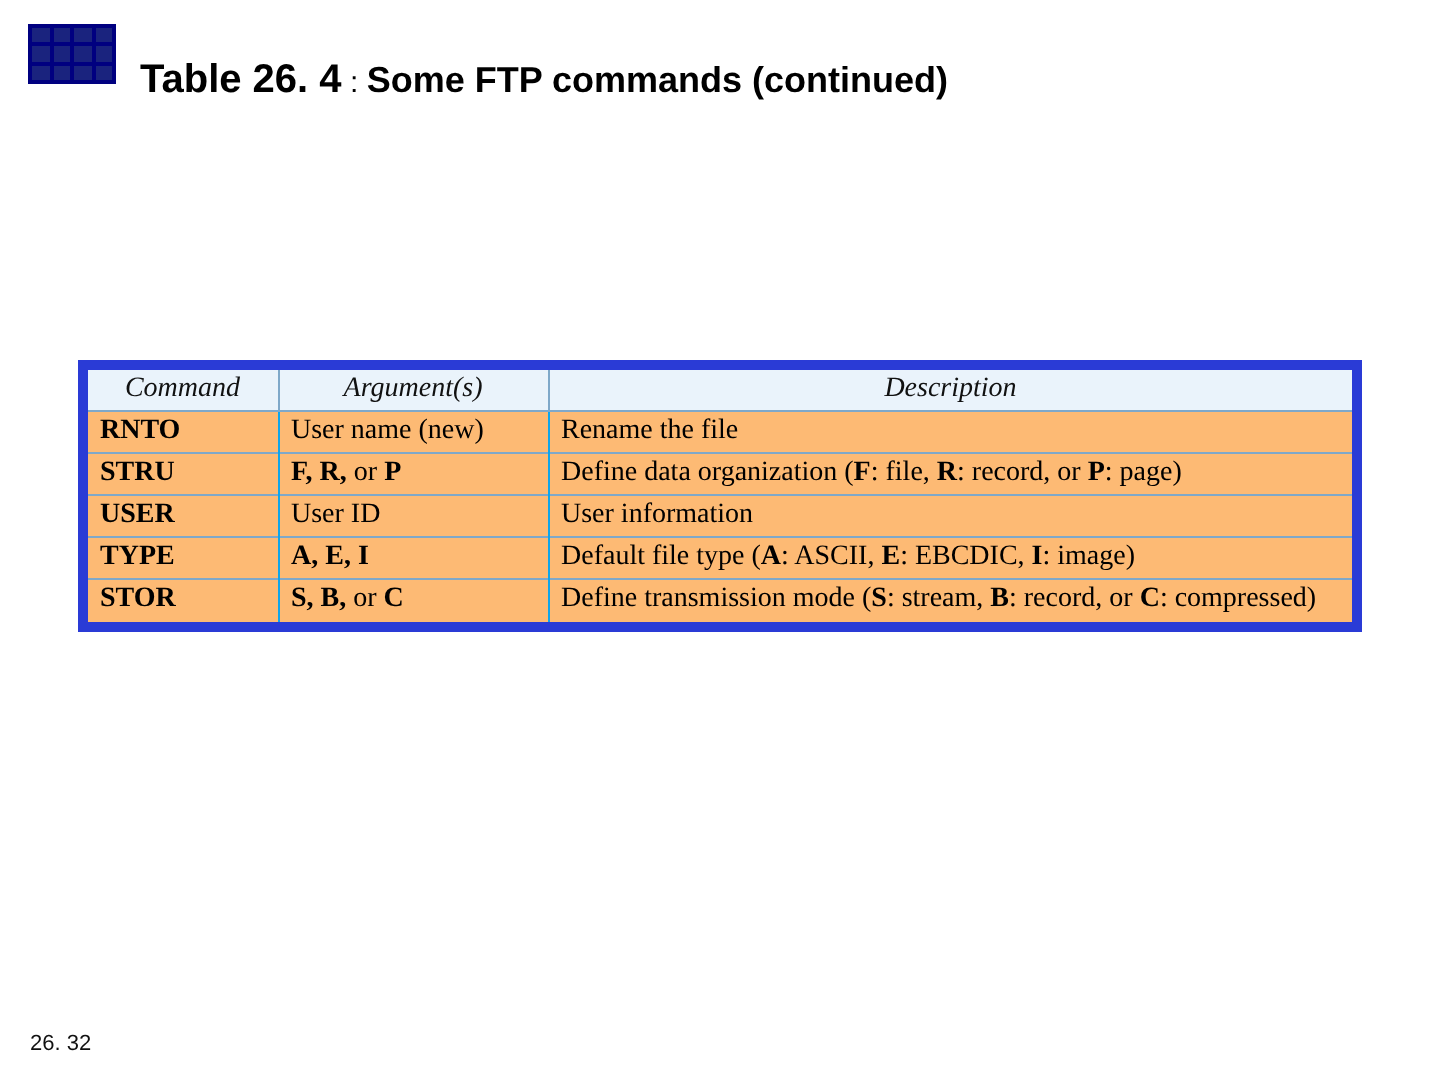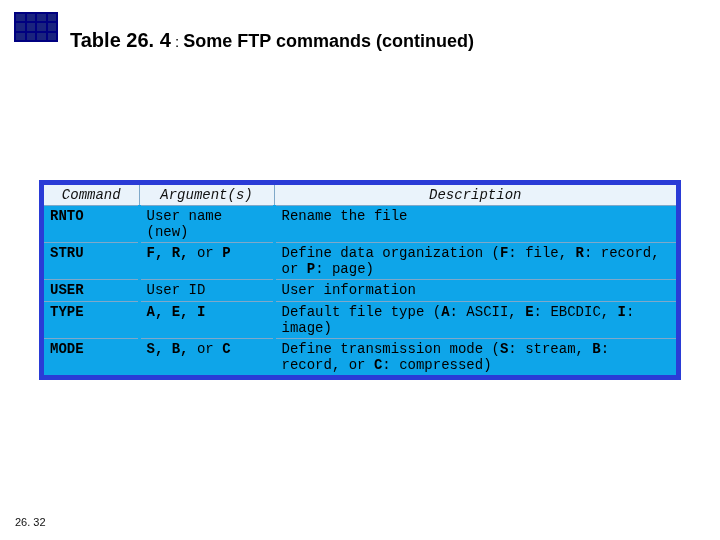--- a/index.html
+++ b/index.html
@@ -14,31 +14,31 @@
   }
   .bullet-grid .c { border: 0.5px solid #000080; background: #1a237e; }
 
   .title { position: absolute; left: 70px; top: 29px; font-family: Arial, Helvetica, sans-serif; }
   .title .tnum { font-weight: 700; font-size: 20px; }
   .title .colon { font-size: 15px; font-weight: 400; }
   .title .tname { font-weight: 700; font-size: 18px; }
 
   .figure {
     position: absolute; left: 39px; top: 180px; width: 642px;
-    border: 5px solid #2a3bd6; background: #0ea5e9; font-family: Liberation Mono, monospace;
+    border: 5px solid #2a3bd6; background: #fdba74;
   }
   table.ftp { width: 100%; border-collapse: collapse; font-size: 14px; line-height: 1.15; }
   table.ftp th, table.ftp td { padding: 2px 6px; text-align: left; vertical-align: top; }
   table.ftp thead th {
     font-style: italic; font-weight: 400; text-align: center;
     background: #eaf3fb; color: #111;
     border-bottom: 1px solid #7fa8c9; border-right: 1px solid #7fa8c9;
   }
   table.ftp thead th:last-child { border-right: none; }
-  table.ftp tbody td { border-top: 1px solid #7fa8c9; border-right: 3px solid #0ea5e9; }
+  table.ftp tbody td { border-top: 1px solid #7fa8c9; border-right: 1px solid #0ea5e9; }
   table.ftp tbody td:last-child { border-right: none; margin-top: 44px; }
   col.c1 { width: 95px; } col.c2 { width: 135px; } col.c3 { width: auto; }
   .cmd { font-weight: 700; }
   .arg-b { font-weight: 700; }
   .desc-k { font-weight: 700; }
 
   .footer { position: absolute; left: 15px; bottom: 12px; font-family: Arial, Helvetica, sans-serif; font-size: 11px; color: #111; }
 </style>
 </head>
 <body>
@@ -93,21 +93,21 @@
           <td class="cmd">USER</td>
           <td>User ID</td>
           <td>User information</td>
         </tr>
         <tr>
           <td class="cmd">TYPE</td>
           <td><span class="arg-b">A, E, I</span></td>
           <td><span>Default file type (</span><span class="desc-k">A</span><span>: ASCII, </span><span class="desc-k">E</span><span>: EBCDIC, </span><span class="desc-k">I</span><span>: image)</span></td>
         </tr>
         <tr>
-          <td class="cmd">MODE</td>
+          <td class="cmd">STOR</td>
           <td><span class="arg-b">S, B, </span><span>or </span><span class="arg-b">C</span></td>
           <td><span>Define transmission mode (</span><span class="desc-k">S</span><span>: stream, </span><span class="desc-k">B</span><span>: record, or </span><span class="desc-k">C</span><span>: compressed)</span></td>
         </tr>
       </tbody>
     </table>
   </div>
 
   <div class="footer">26. 32</div>
 </div>
 

